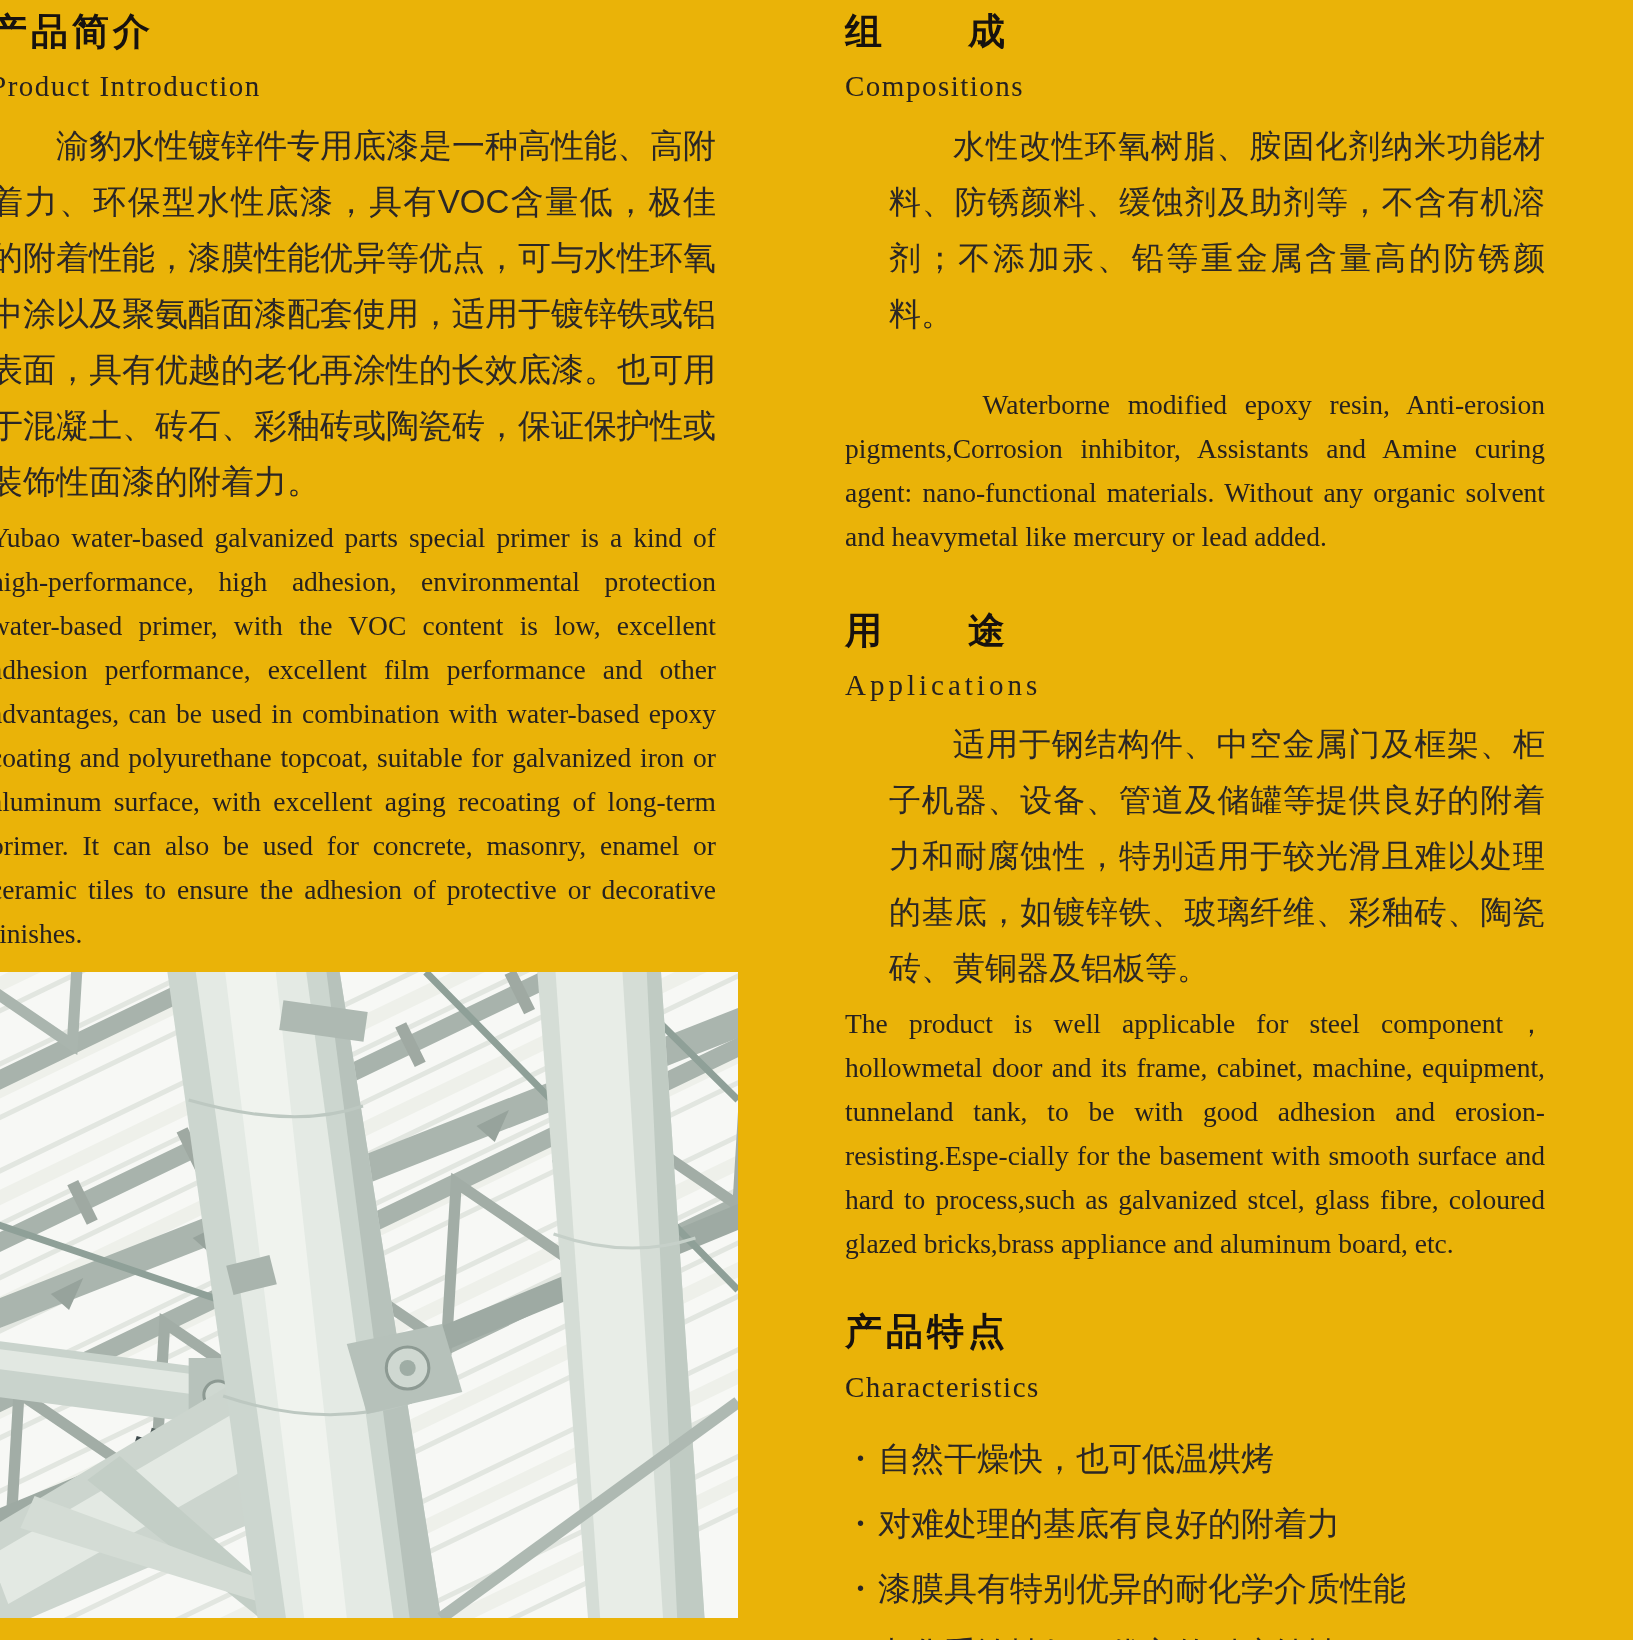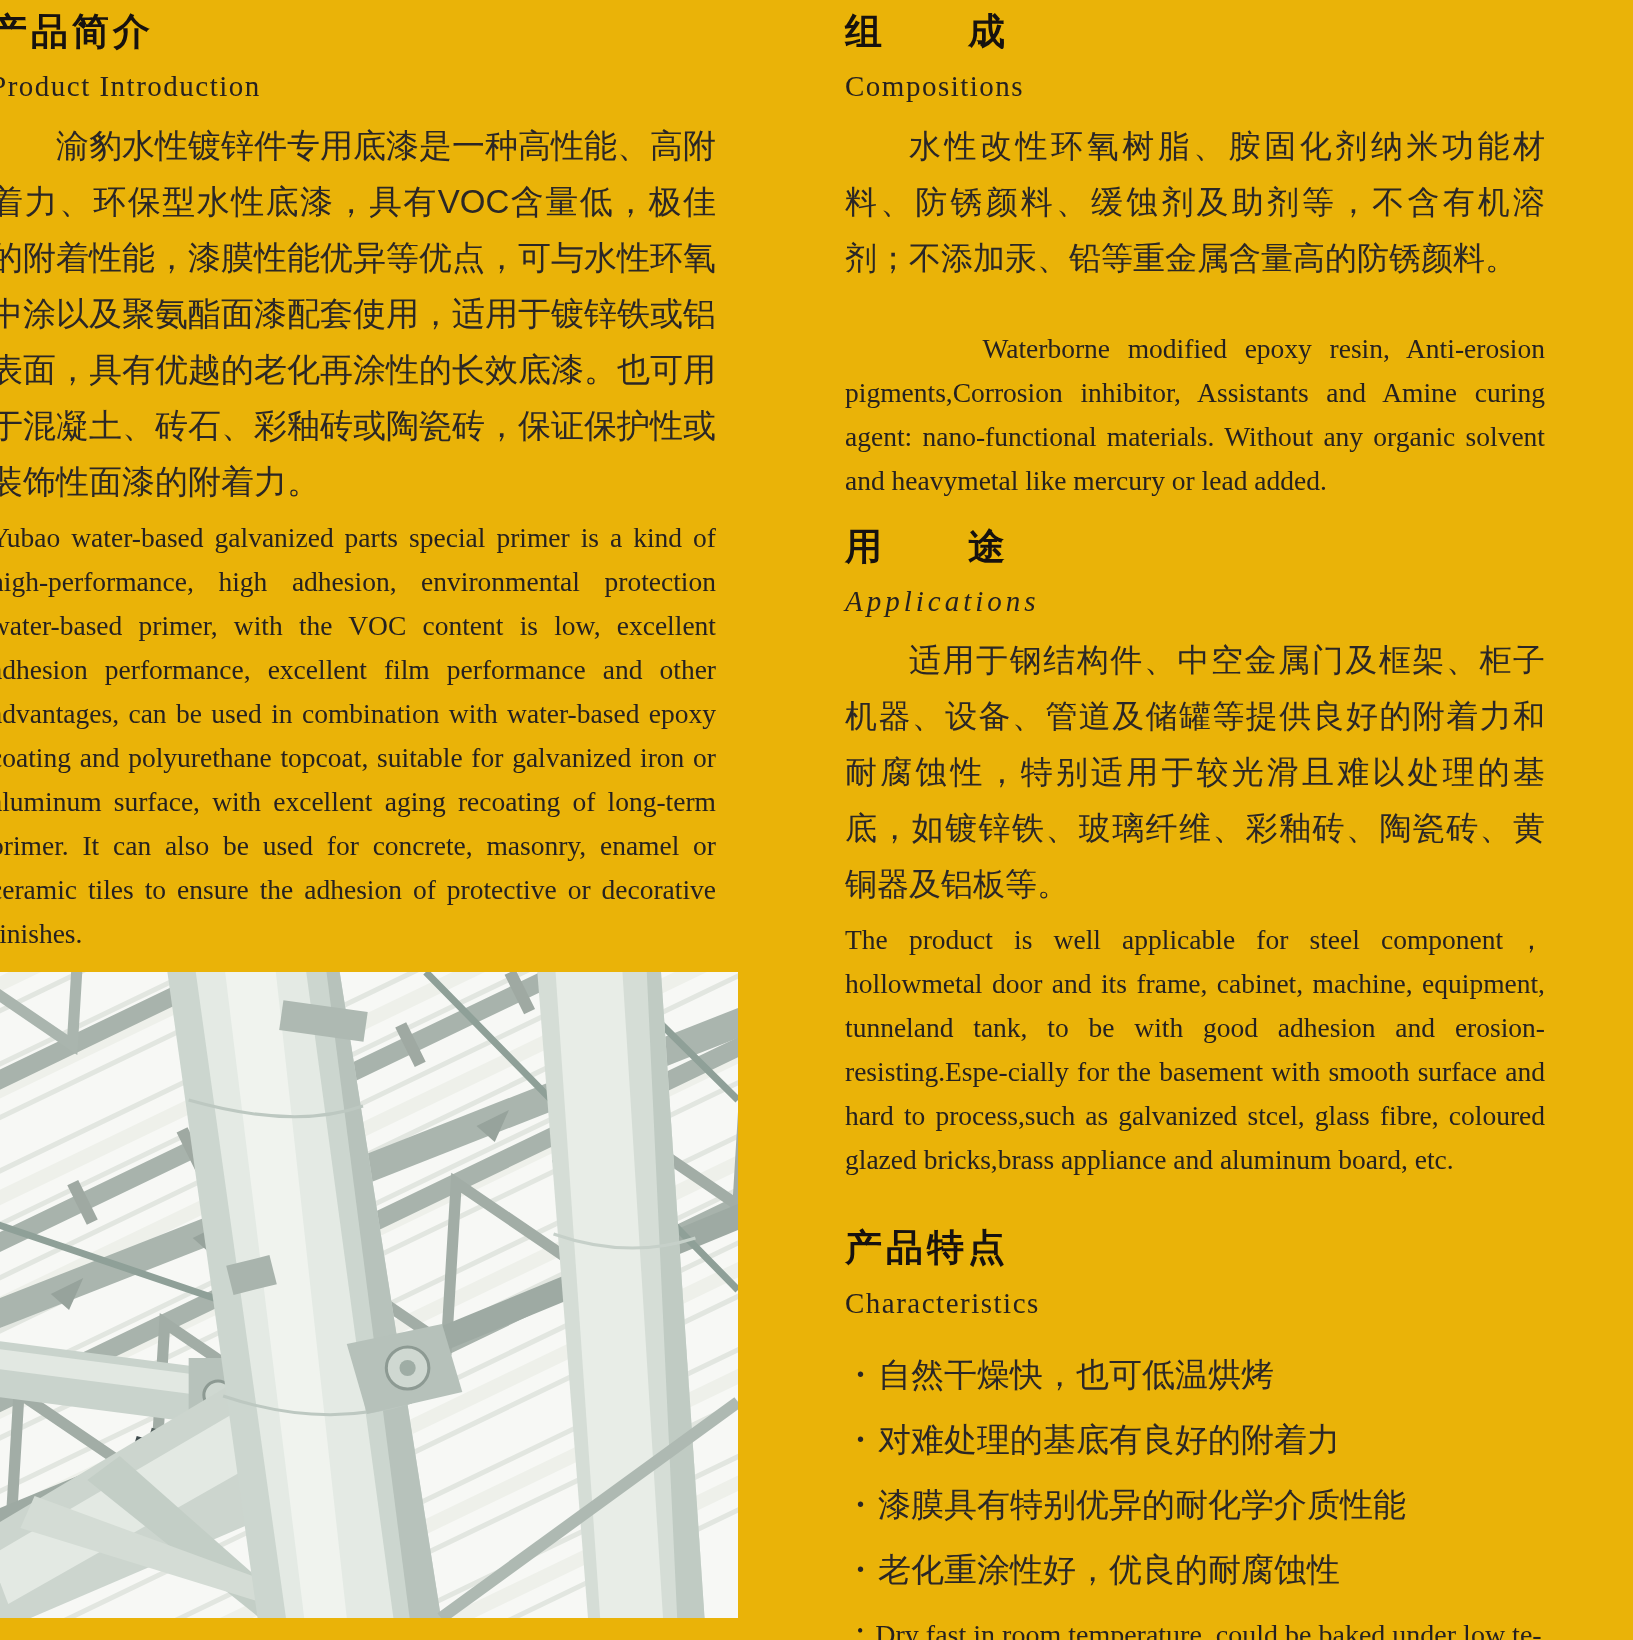--- a/index.html
+++ b/index.html
@@ -14,35 +14,35 @@
   .h-cn {
     font-family:"Liberation Sans", sans-serif; font-weight:bold;
     font-size:37px; letter-spacing:4px; color:#17120f; margin:0 0 16px 0;
     line-height:1.2;
   }
   .h-en {
     font-family:"Liberation Serif", serif; font-weight:normal;
     font-size:29px; letter-spacing:1.5px; color:#262120; margin:0 0 14px 0;
     line-height:1.15;
   }
-  .ls-wide { letter-spacing:4px;font-style:italic; }
+  .ls-wide { letter-spacing:4px; }
 
   .cn-body {
     font-size:33px; line-height:56px; text-align:justify; text-indent:2em;
     color:#2b2726; margin:0 0 6px 0; font-weight:normal;
   }
-  .col-right .cn-body { font-size:32px; }
+  .col-right .cn-body { font-size:32px;margin-left:44px; }
 
   .en-body {
     font-family:"Liberation Serif", serif; font-size:27.5px; line-height:44px;
     text-align:justify; color:#262120; margin:0;
   }
   .indent-5 { text-indent:5em;margin-top:41px; }
 
-  .sec-gap  { margin-top:22px; }
+  .sec-gap  { margin-top:50px; }
   .sec-gap2 { margin-top:44px; }
 
   .photo { margin-top:16px; width:748px; height:646px; line-height:0; }
   .photo svg { display:block; }
 
   ul.feat { list-style:none; margin:22px 0 0 0; padding:0; }
   li.feat-cn {
     font-size:33px; line-height:64px; color:#2b2726; padding-left:12px;
     white-space:nowrap;
   }

